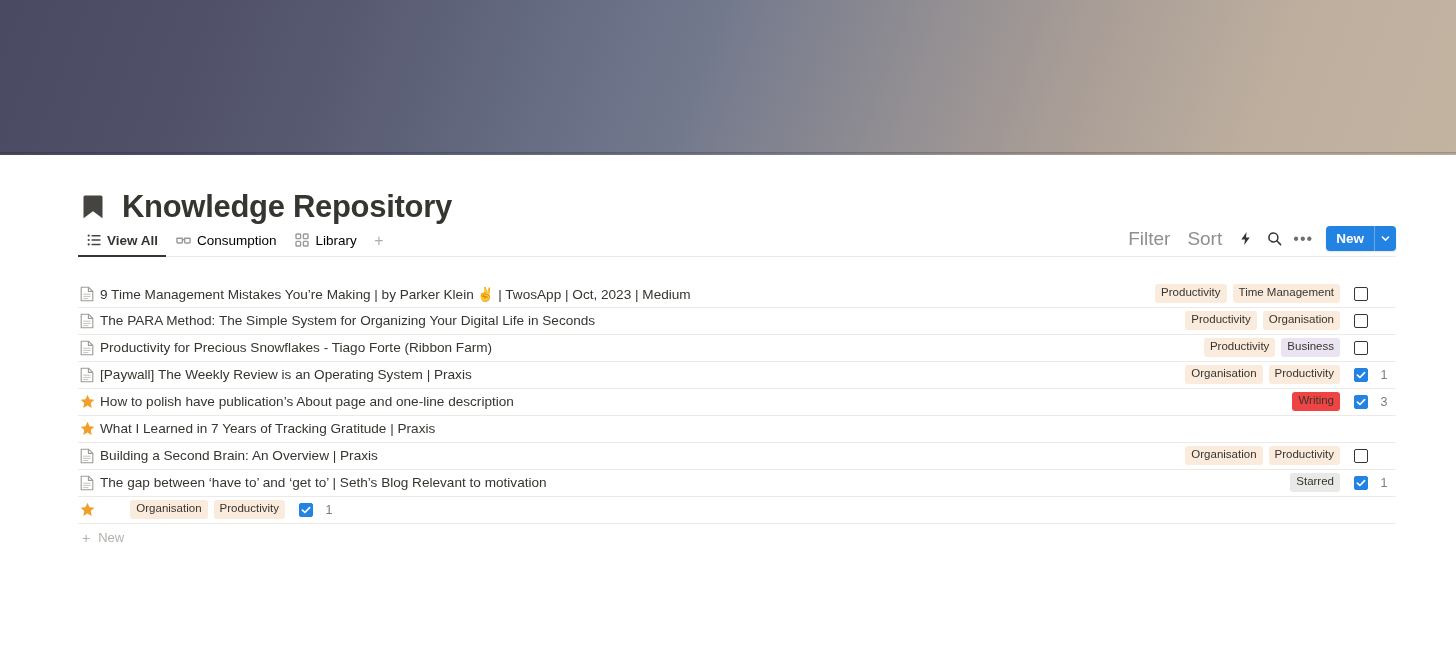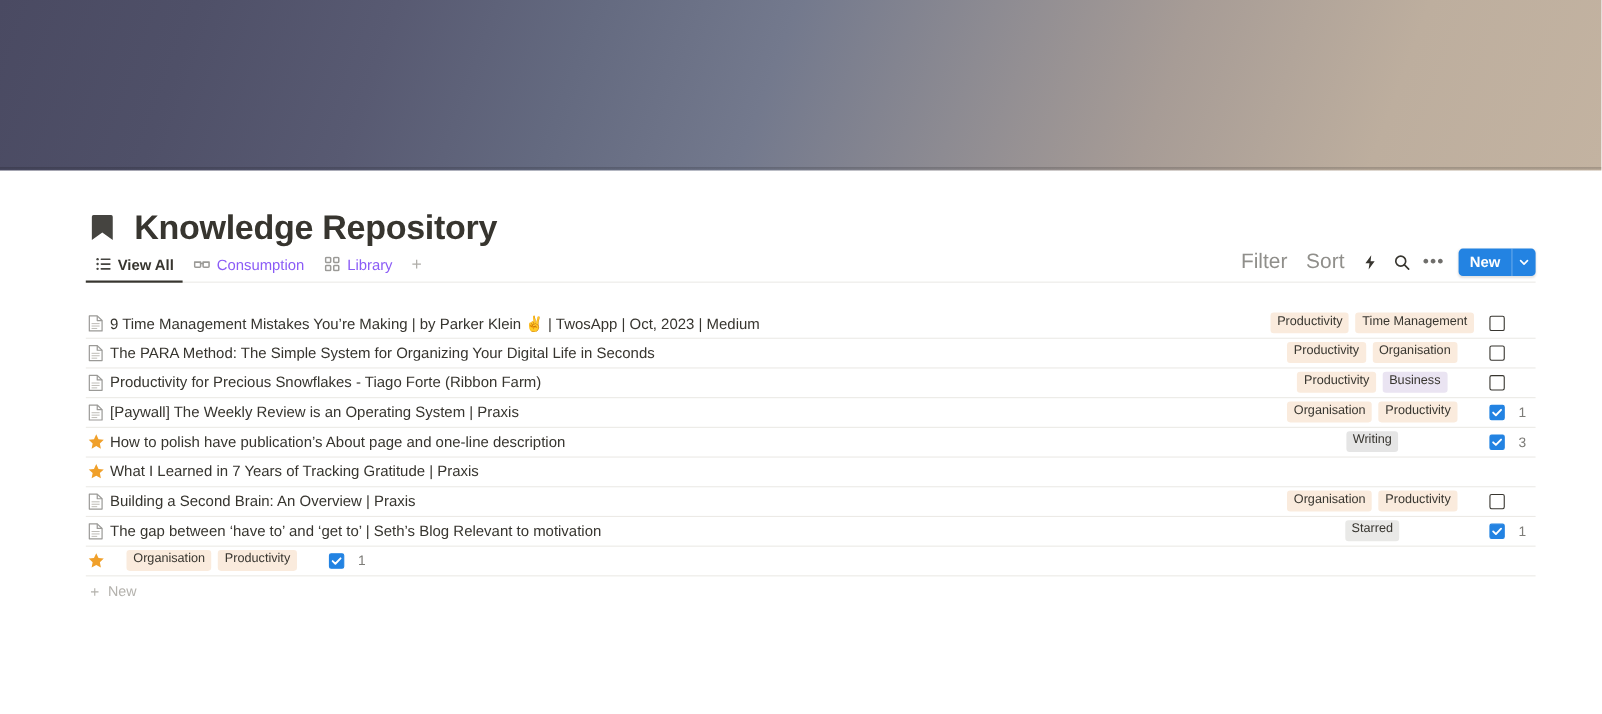--- a/index.html
+++ b/index.html
@@ -88,21 +88,21 @@
     gap: 2px;
     height: 32px;
   }
   .tab {
     display: flex;
     align-items: center;
     gap: 6px;
     height: 31px;
     padding: 0 8px;
     font-size: 13.5px;
-    color: #8b5cf6;
+    color: #000000;
     cursor: pointer;
     border-bottom: 2px solid transparent;
     white-space: nowrap;
   }
   .tab.active {
     color: #37352f;
     font-weight: 600;
     border-bottom-color: #37352f;
   }
   .tab-icon {
@@ -215,36 +215,36 @@
   }
   .row-right {
     display: flex;
     align-items: center;
     flex: 0 0 auto;
     gap: 0;
   }
   .tags {
     display: flex;
     align-items: center;
-    justify-content: center;
+    justify-content: flex-end;
     gap: 6px;
     width: 195px;
     padding-right: 10px;
   }
   .tag {
     font-size: 11.5px;
     line-height: 1;
     padding: 3px 6px 4px;
     border-radius: 3px;
     white-space: nowrap;
     color: #37352f;
   }
   .tag-orange   { background: #faebdd; }
   .tag-purple   { background: #eae4f2; }
-  .tag-yellow   { background: #e5e5e5; }
+  .tag-yellow   { background: #ef4444; }
   .tag-green    { background: #dcefe4; }
   .tag-gray     { background: #e9e9e7; }
 
   .cb-cell {
     width: 22px;
     display: flex;
     align-items: center;
     justify-content: center;
     flex: 0 0 auto;
   }

